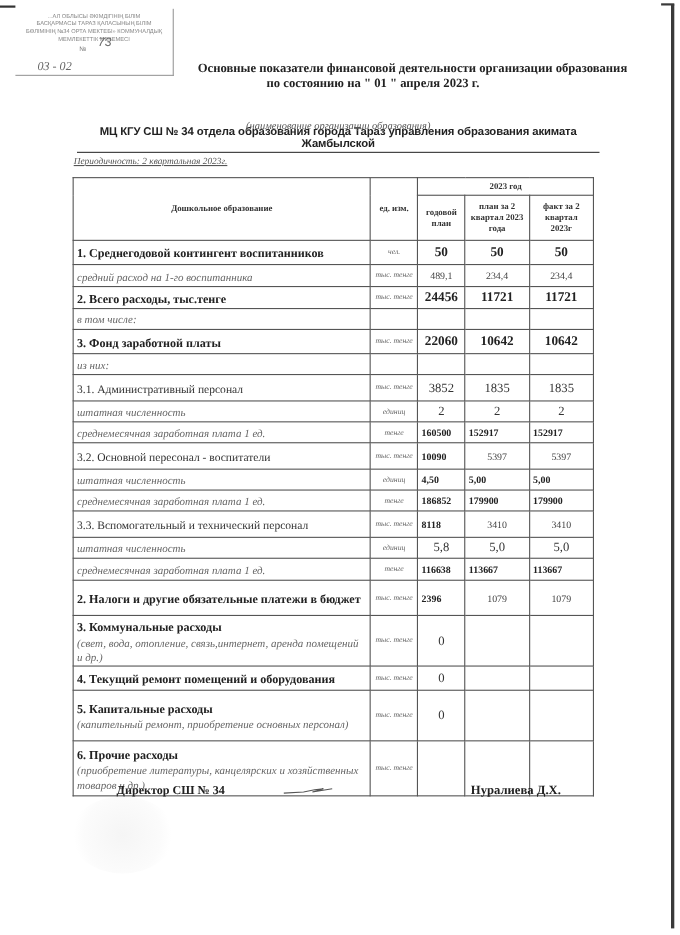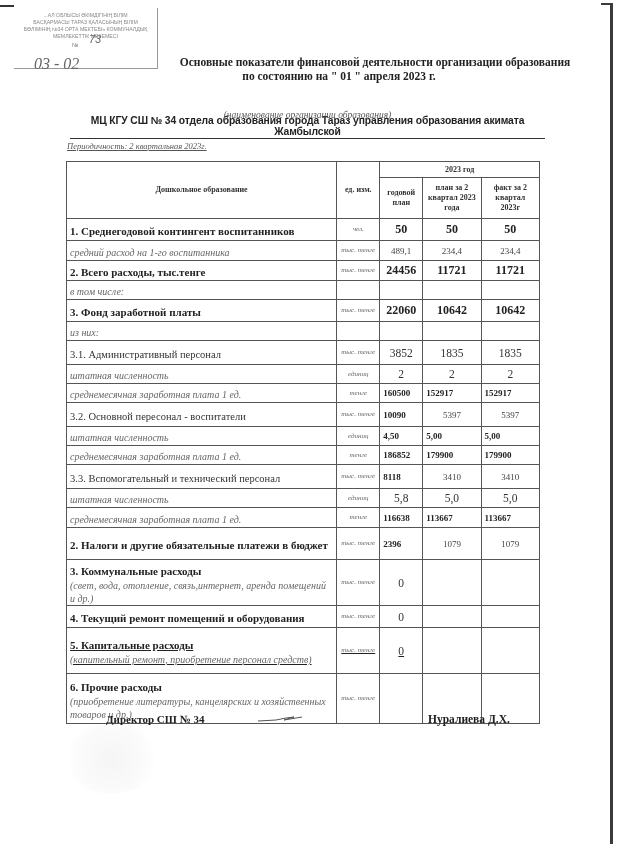--- a/index.html
+++ b/index.html
@@ -7,21 +7,21 @@
          font-family:"Liberation Serif", "DejaVu Serif", serif; color:#222; }
   .topbar { position:absolute; left:0; top:5px; width:14px; height:2px; background:#333; }
   .rightedge { position:absolute; right:5px; top:4px; width:3px; height:840px; background:#3a3a3a; }
   .rightedge-top { position:absolute; right:5px; top:3px; width:12px; height:2px; background:#3a3a3a; }
   .stamp { position:absolute; left:14px; top:8px; width:143px; height:60px;
            border-right:1px solid #999; border-bottom:1px solid #999;
            font-family:"Liberation Sans", sans-serif; font-size:5.2px; color:#888;
            text-align:center; line-height:7px; }
   .stamp .num { position:absolute; left:58px; top:34px; font-size:6px; color:#777; }
   .stamp .hand { position:absolute; left:75px; top:28px; font-size:11px; font-style:italic; color:#666; }
-  .handnote { position:absolute; left:34px; top:55px; font-size:16px; font-style:italic; color:#666; }
+  .handnote { position:absolute; left:34px; top:55px; font-size:11px; font-style:italic; color:#666; }
   .title1 { position:absolute; left:0; width:618px; top:56px; text-align:center; font-weight:bold; font-size:11.5px; }
   .title1 span { padding-left:132px; }
   .title2 { position:absolute; left:0; width:618px; top:70px; text-align:center; font-weight:bold; font-size:11.5px; padding-left:60px; box-sizing:border-box;}
   .org { position:absolute; left:70px; top:94px; width:475px; text-align:center;
          font-family:"Liberation Sans", sans-serif; font-size:10.3px; font-weight:bold; color:#222;
          border-bottom:1px solid #333; padding-bottom:1px; letter-spacing:-0.1px;margin-top:21px; }
   .orgnote { position:absolute; left:70px; top:110px; width:475px; text-align:center; font-style:italic; font-size:9.5px; color:#555; }
   .period { position:absolute; left:67px; top:141px; font-style:italic; font-size:8.5px; color:#555; text-decoration:underline; }
   table.fin { position:absolute; left:66px; top:161px; width:474px; border-collapse:collapse; table-layout:fixed; }
   table.fin td { border:1px solid #555; padding:0 3px; vertical-align:middle; }
@@ -204,22 +204,22 @@
         <td class="plainbig"></td>
         <td class="plainbig"></td>
       </tr>
       <tr style="height: 22px;">
         <td><span class="lbl-bold">4. Текущий ремонт помещений и оборудования</span></td>
         <td class="unit">тыс. тенге</td>
         <td class="plainbig">0</td>
         <td class="plainbig"></td>
         <td class="plainbig"></td>
       </tr>
-      <tr style="height: 46px; text-decoration: underline;">
-        <td><span class="lbl-bold">5. Капитальные расходы</span><span class="sub-italic">(капительный ремонт, приобретение персонал средств)</span></td>
+      <tr style="height: 46px;">
+        <td><span class="lbl-bold">5. Капитальные расходы</span><span class="sub-italic">(капительный ремонт, приобретение основных персонал)</span></td>
         <td class="unit">тыс. тенге</td>
         <td class="plainbig">0</td>
         <td class="plainbig"></td>
         <td class="plainbig"></td>
       </tr>
       <tr style="height: 50px;">
         <td><span class="lbl-bold">6. Прочие расходы</span><span class="sub-italic">(приобретение литературы, канцелярских и хозяйственных товаров и др.)</span></td>
         <td class="unit">тыс. тенге</td>
         <td class="plainbig"></td>
         <td class="plainbig"></td>

